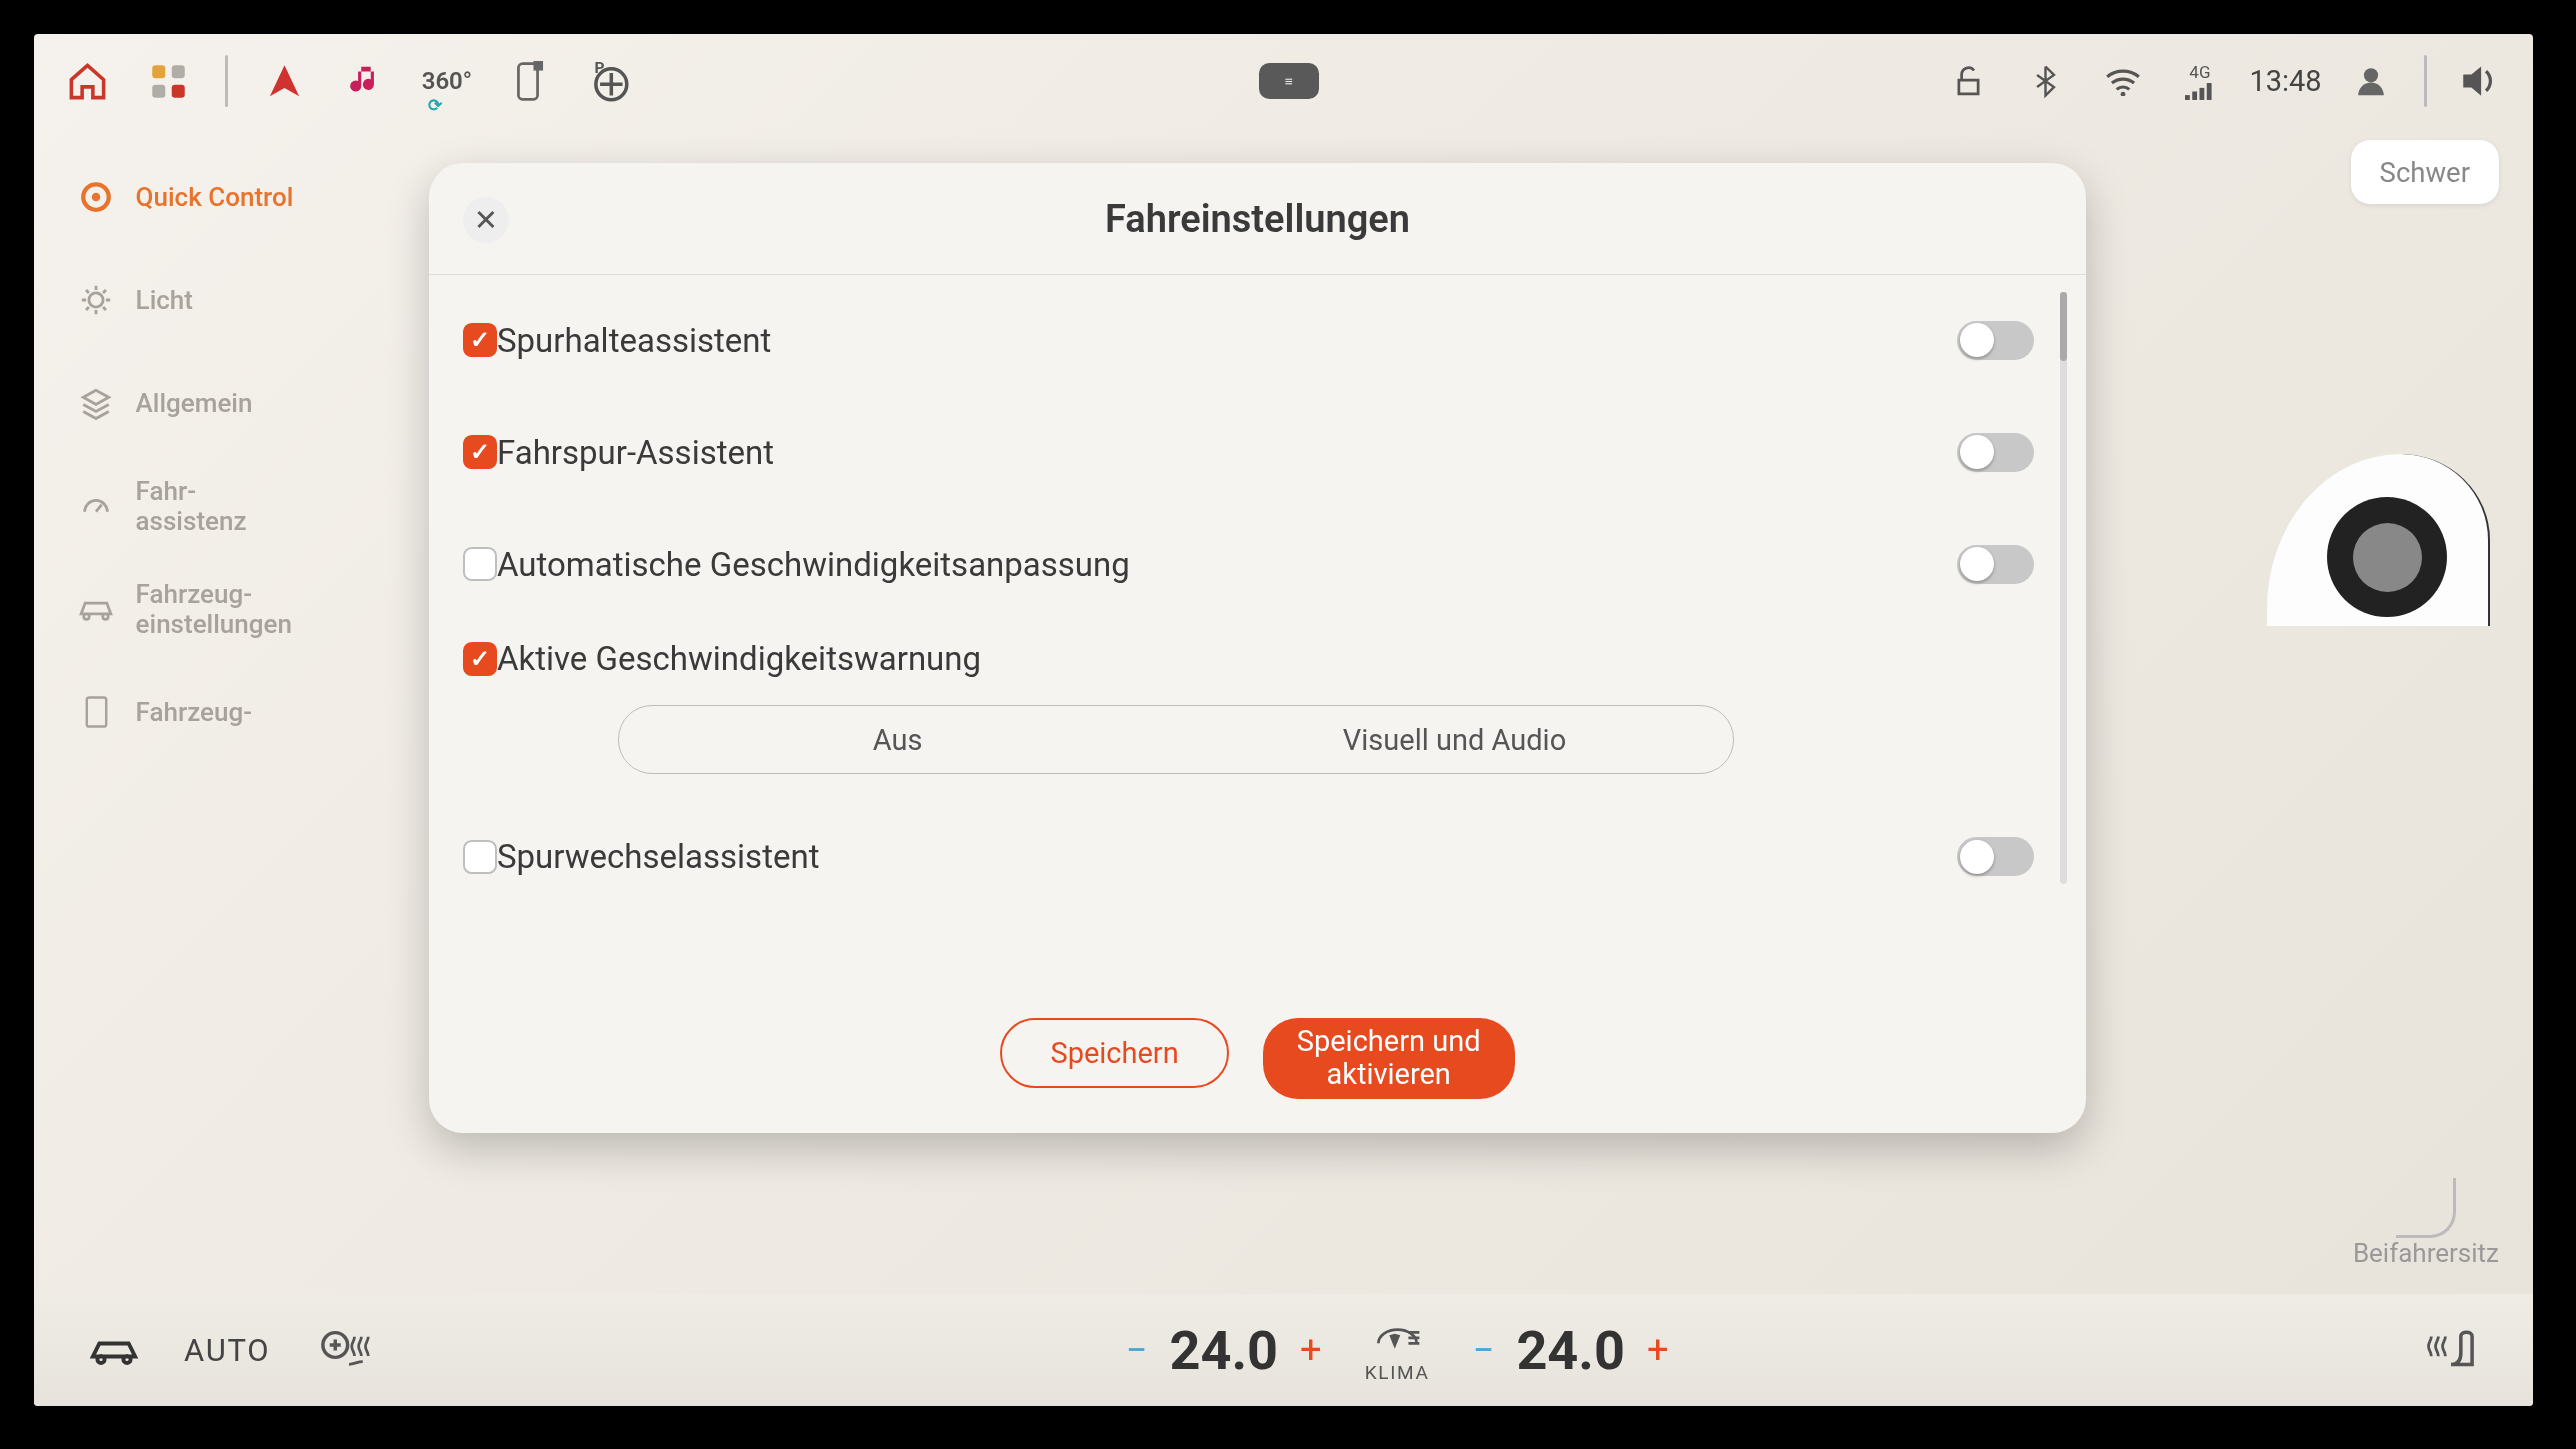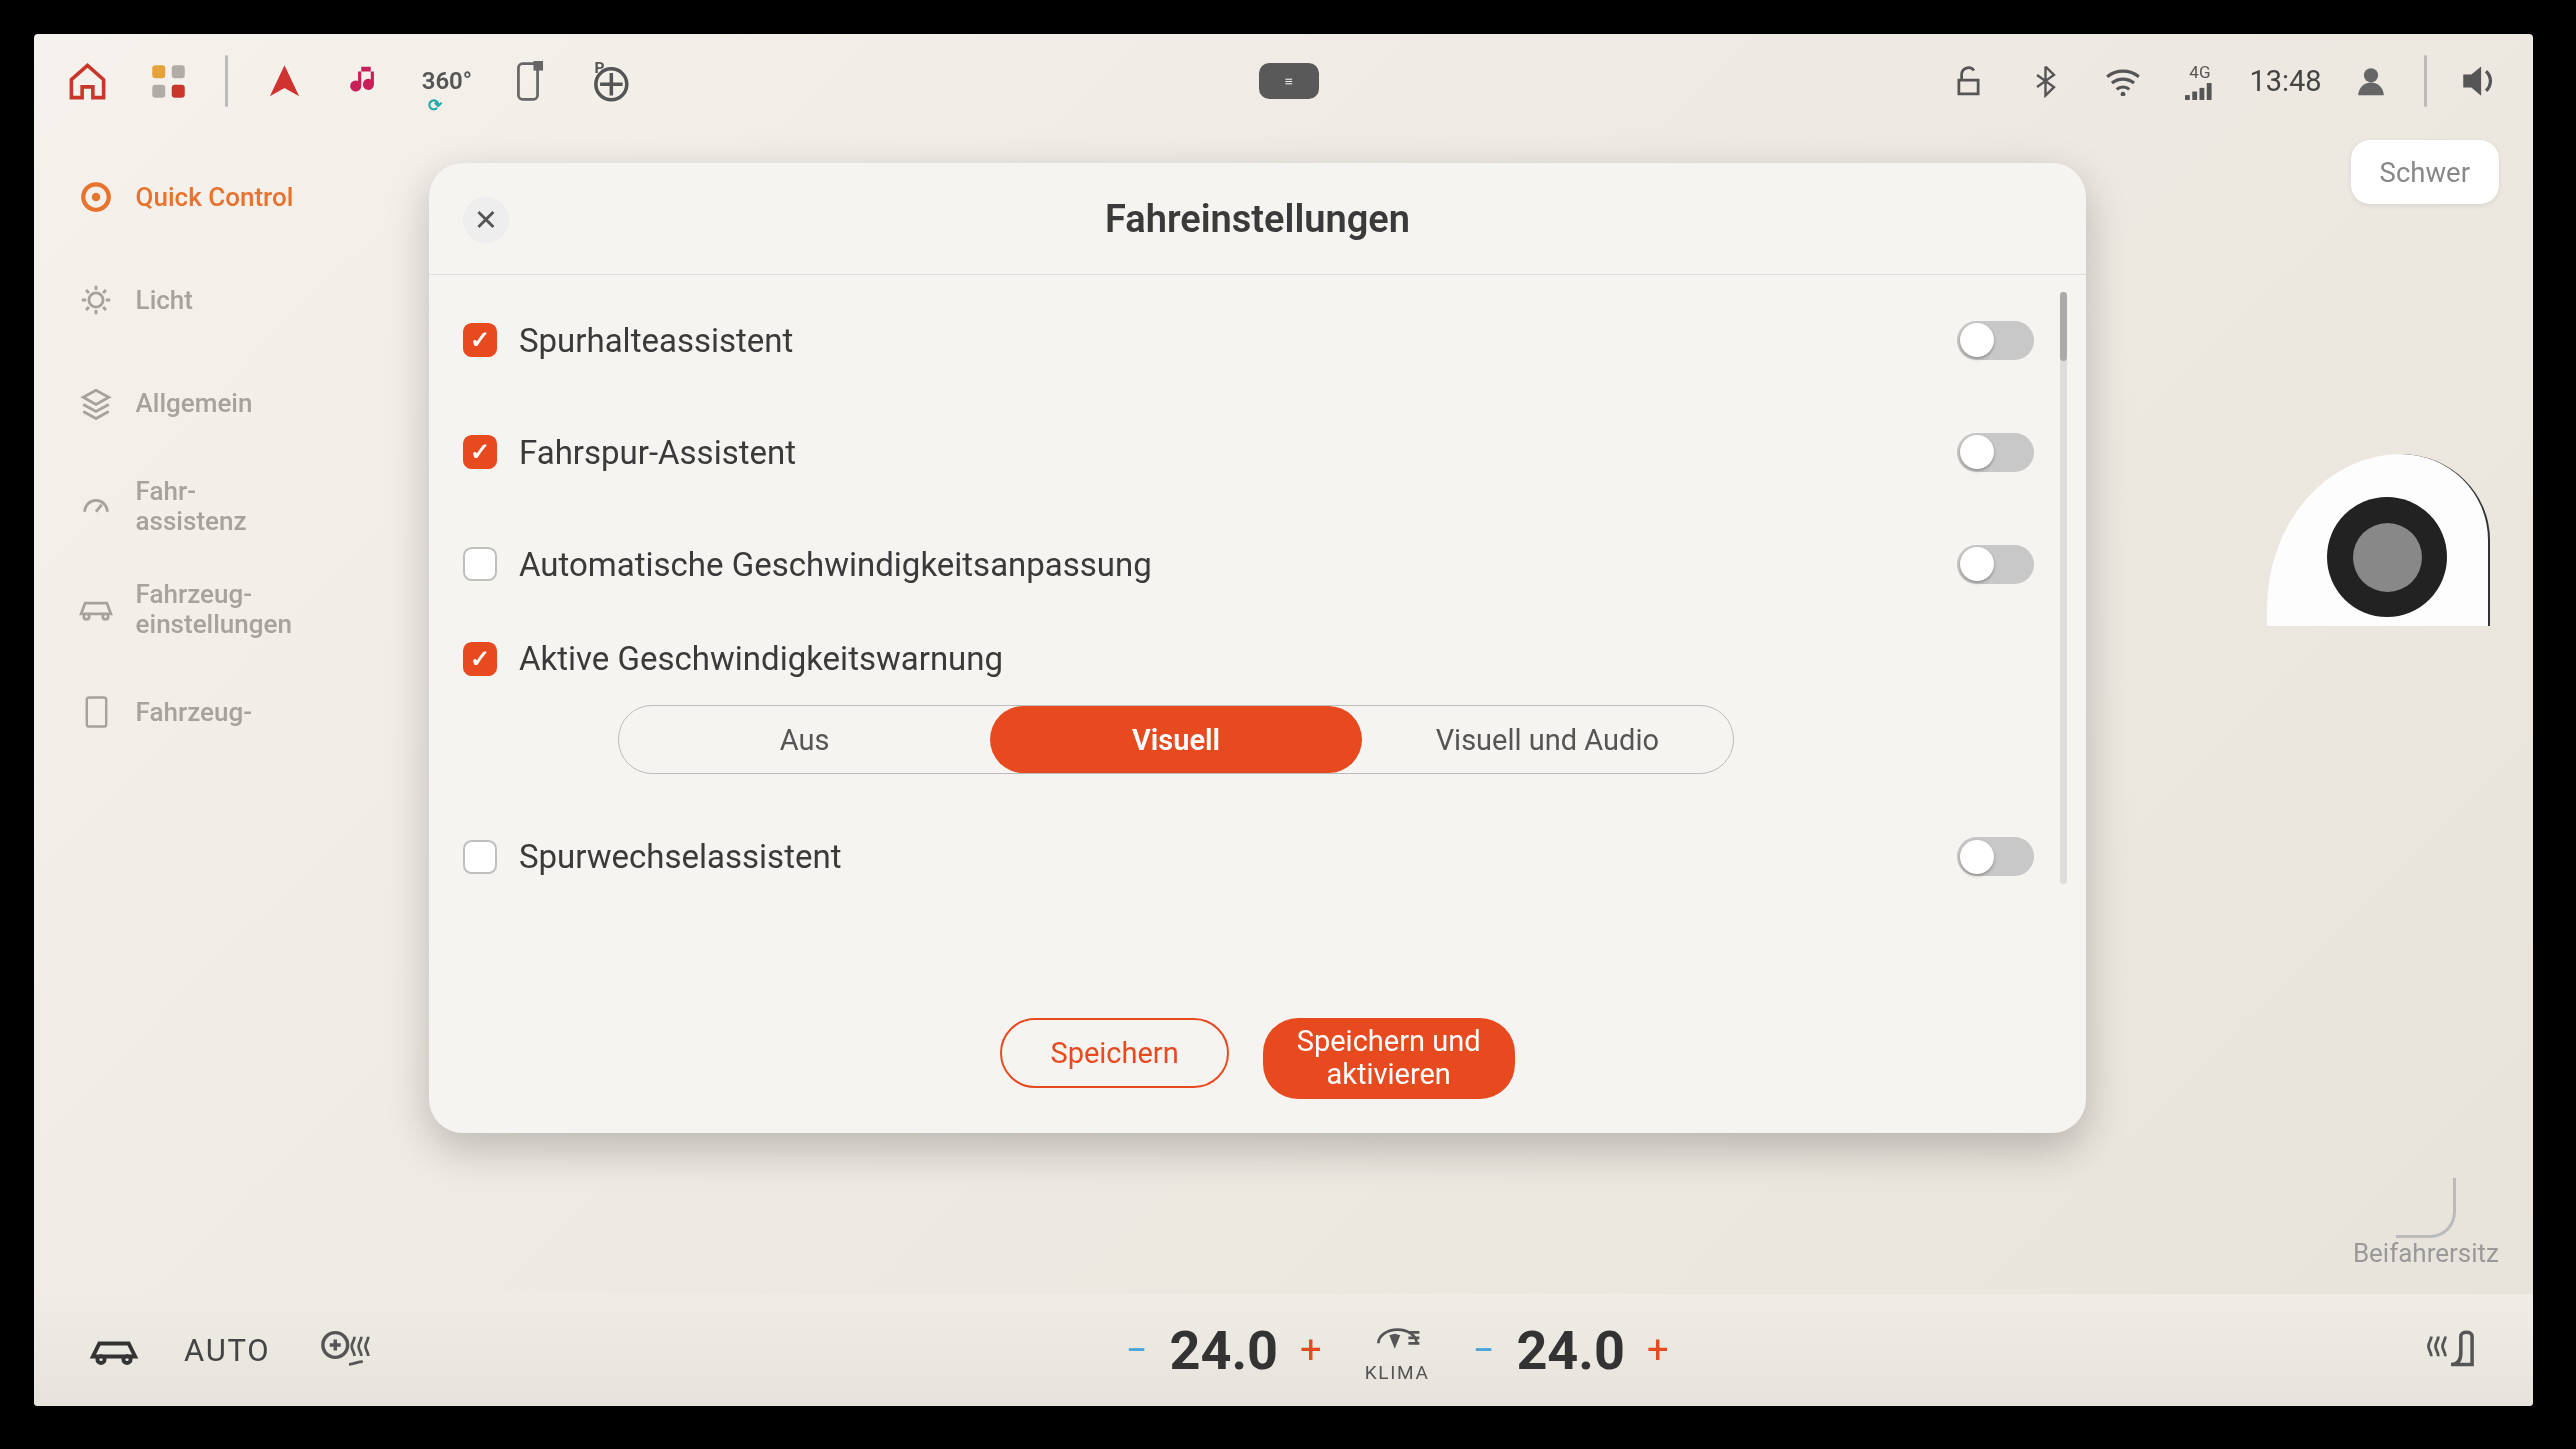--- a/index.html
+++ b/index.html
@@ -45,21 +45,21 @@
     background: #f6f4f1; border-radius: 34px; box-shadow: 0 15.5px 43px rgba(0,0,0,0.22);
     display: flex; flex-direction: column;
   }
   .modal-header { position: relative; height: 112px; display:flex; align-items:center; justify-content:center; border-bottom: 0.9px solid #ddd; }
   .modal-title { font-size: 38px; font-weight: 600; color: #3a3a3a; }
   .modal-close { position:absolute; left:34px; top:34px; width:46px; height:46px; border-radius:50%; background:#eee; display:flex; align-items:center; justify-content:center; color:#555; font-size:29px; cursor:pointer; }
   .modal-body { flex:1; overflow:hidden; padding: 8.6px 52px 0 34px; position:relative; }
   .scroll-gutter { position:absolute; right:19px; top:17px; bottom:129px; width:6.9px; background:#ddd; border-radius:3.4px; }
   .scroll-gutter .thumb { position:absolute; top:0; left:0; width:100%; height:69px; background:#aaa; border-radius:3.4px; }
 
-  .row { display:flex; align-items:center; min-height:112px; gap:22px; border-top:0.9px solid rgba(0,0,0,0); }
+  .row { display:flex; align-items:center; min-height:112px; border-top:0.9px solid rgba(0,0,0,0); }
   .row + .row { }
   .checkbox { width:34px; height:34px; border-radius:8.6px; border:2.6px solid #bfbfbf; background:#fff; flex-shrink:0; display:flex; align-items:center; justify-content:center; }
   .checkbox.checked { background:#e74a1f; border-color:#e74a1f; }
   .checkbox.checked::after { content:'✓'; color:#fff; font-size:24px; font-weight:700; }
   .row-label { font-size:33px; color:#3a3a3a; flex:1; }
   .toggle { width:77px; height:39px; border-radius:20px; background:#c8c8c8; position:relative; flex-shrink:0; cursor:pointer; }
   .toggle .knob { position:absolute; top:2.6px; left:2.6px; width:34px; height:34px; border-radius:50%; background:#fff; box-shadow:0 1.7px 3.4px rgba(0,0,0,.3); }
 
   .segmented { margin: 8.6px 0 26px 155px; width:1116px; height:69px; border:1.7px solid #bdbdbd; border-radius:34px; display:flex; overflow:hidden; }
   .seg { flex:1; display:flex; align-items:center; justify-content:center; font-size:29px; color:#555; cursor:pointer; }
@@ -293,21 +293,20 @@
           </div>
       </div>
 
       <div class="row" style="min-height:77px">
         <div class="checkbox checked"></div>
         <div class="row-label">Aktive Geschwindigkeitswarnung</div>
       </div>
 
       <div class="segmented">
         <div class="seg">Aus</div>
-        <div class="seg sel">Visuell</div>
         <div class="seg">Visuell und Audio</div>
       </div>
 
       <div class="row">
         <div class="checkbox"></div>
         <div class="row-label">Spurwechselassistent</div>
         <div class="toggle">
             <div class="knob"></div>
           </div>
       </div>

